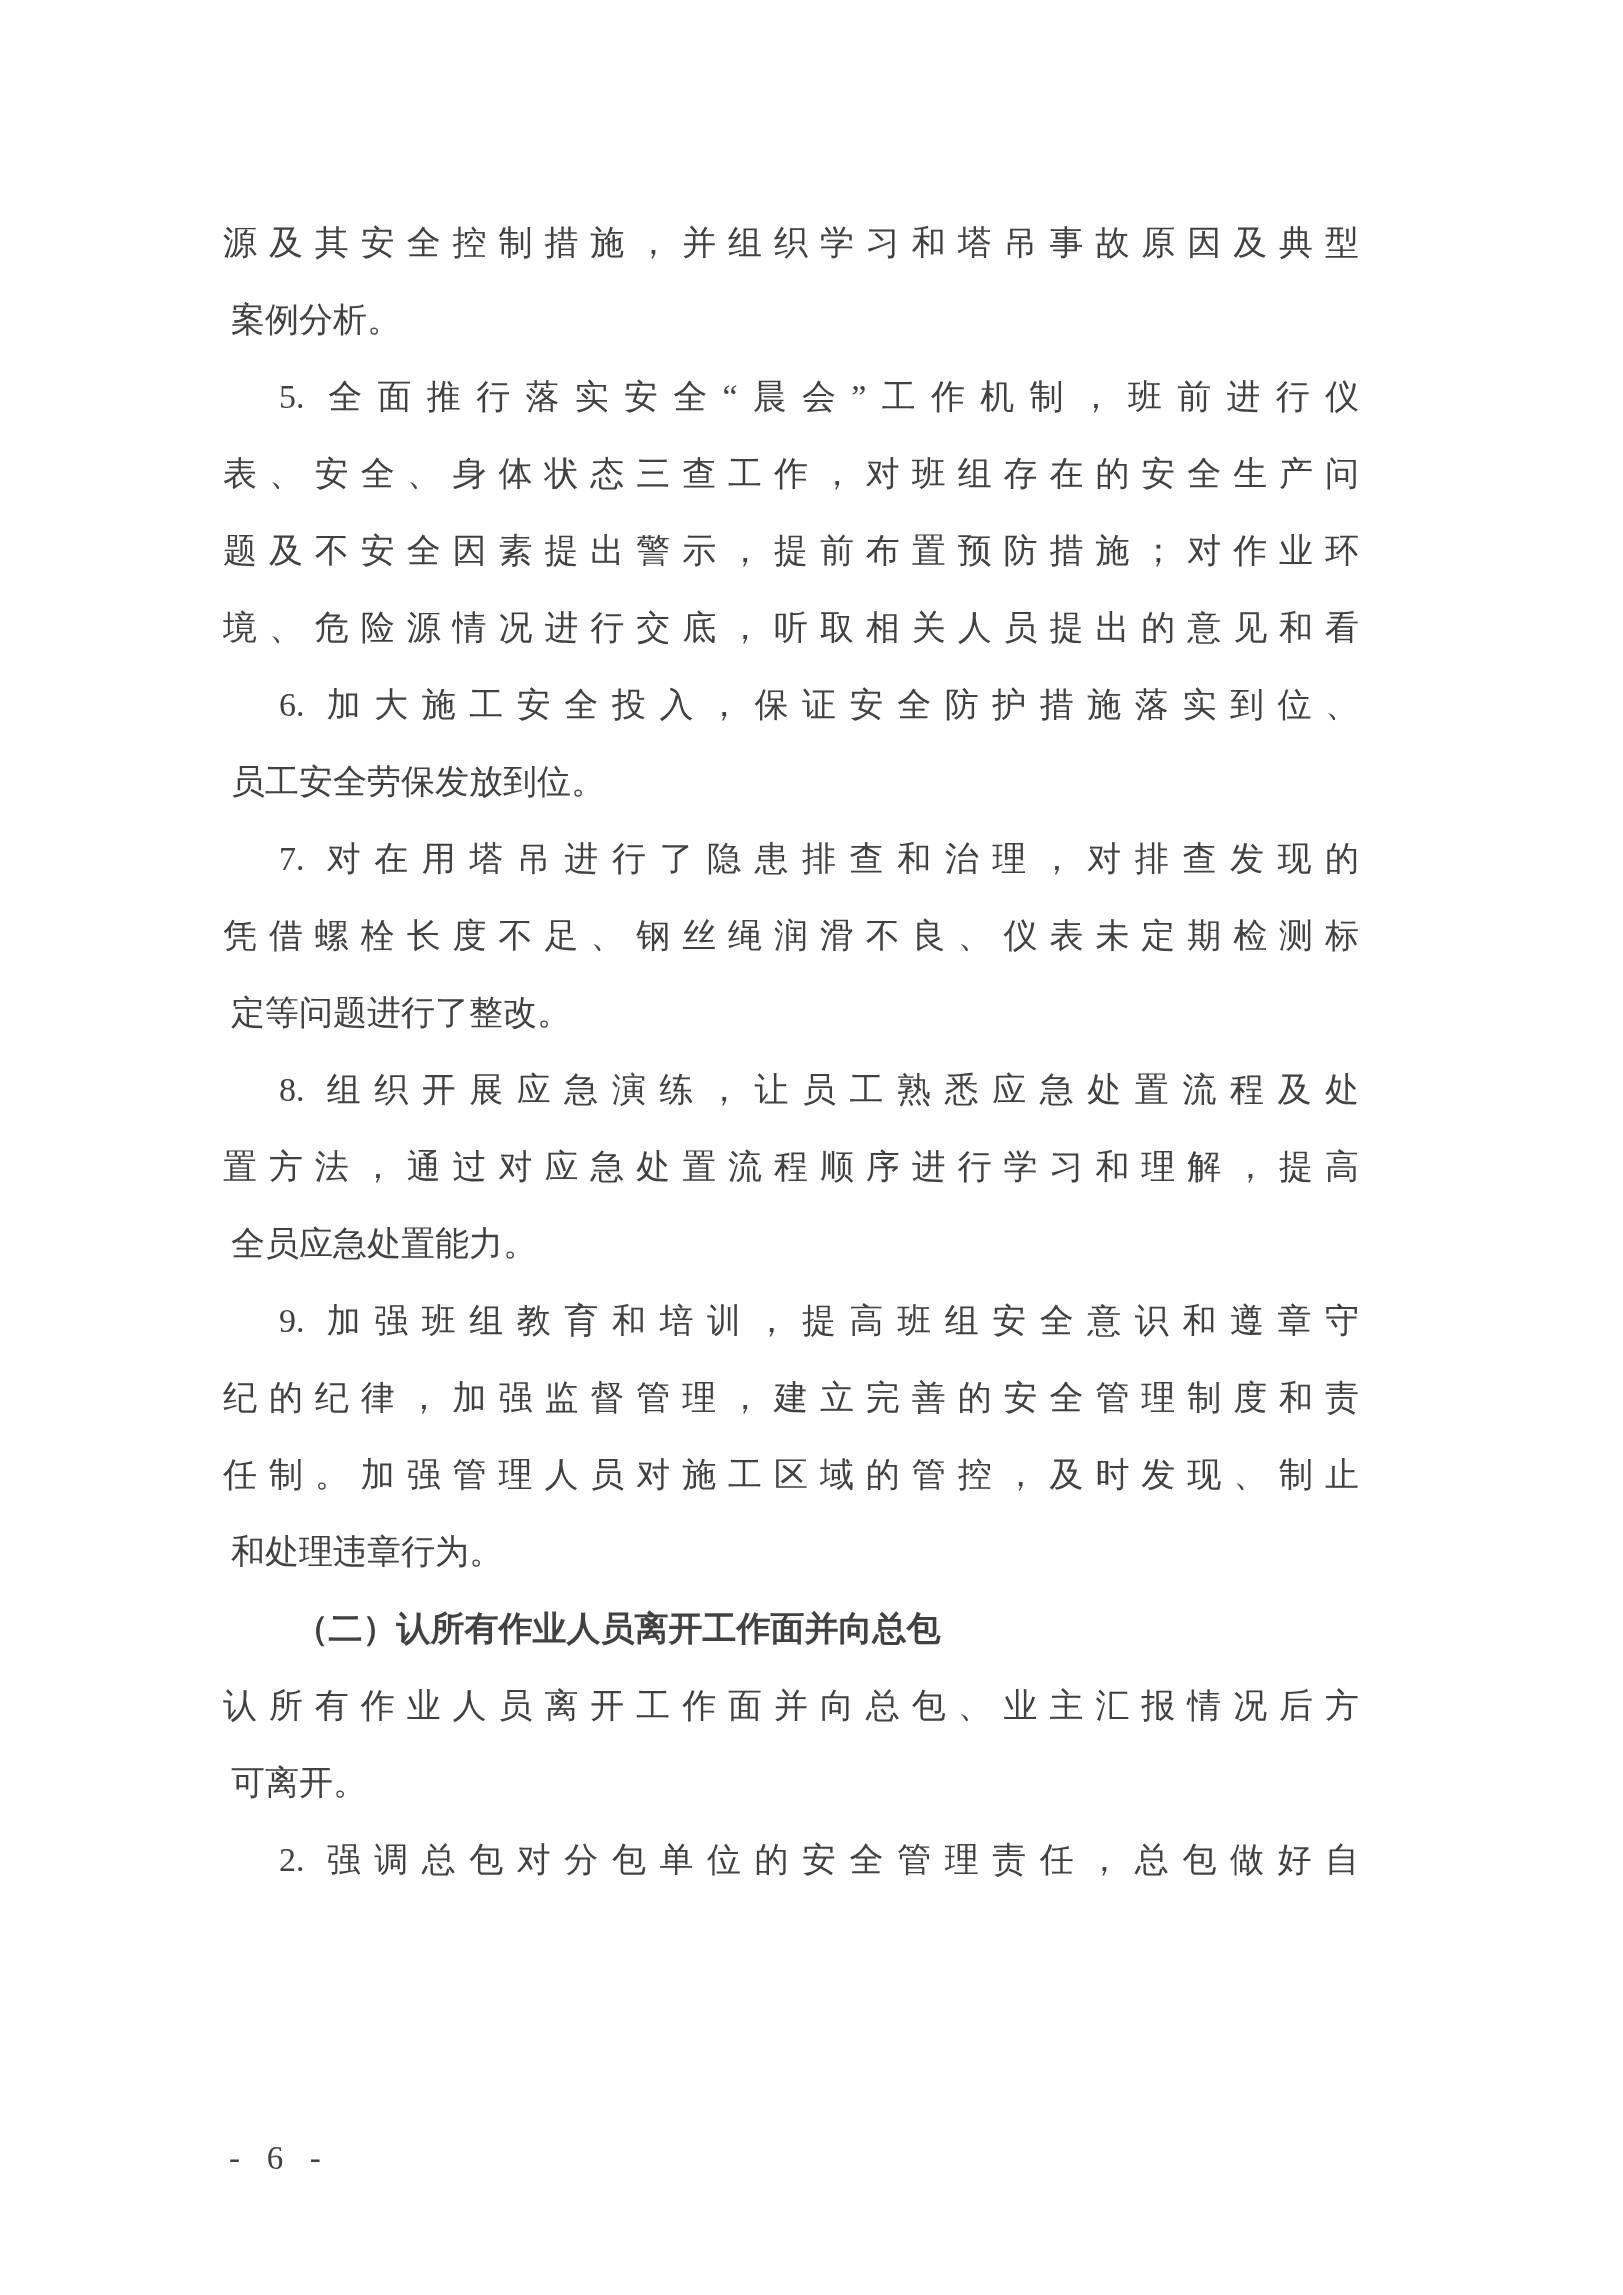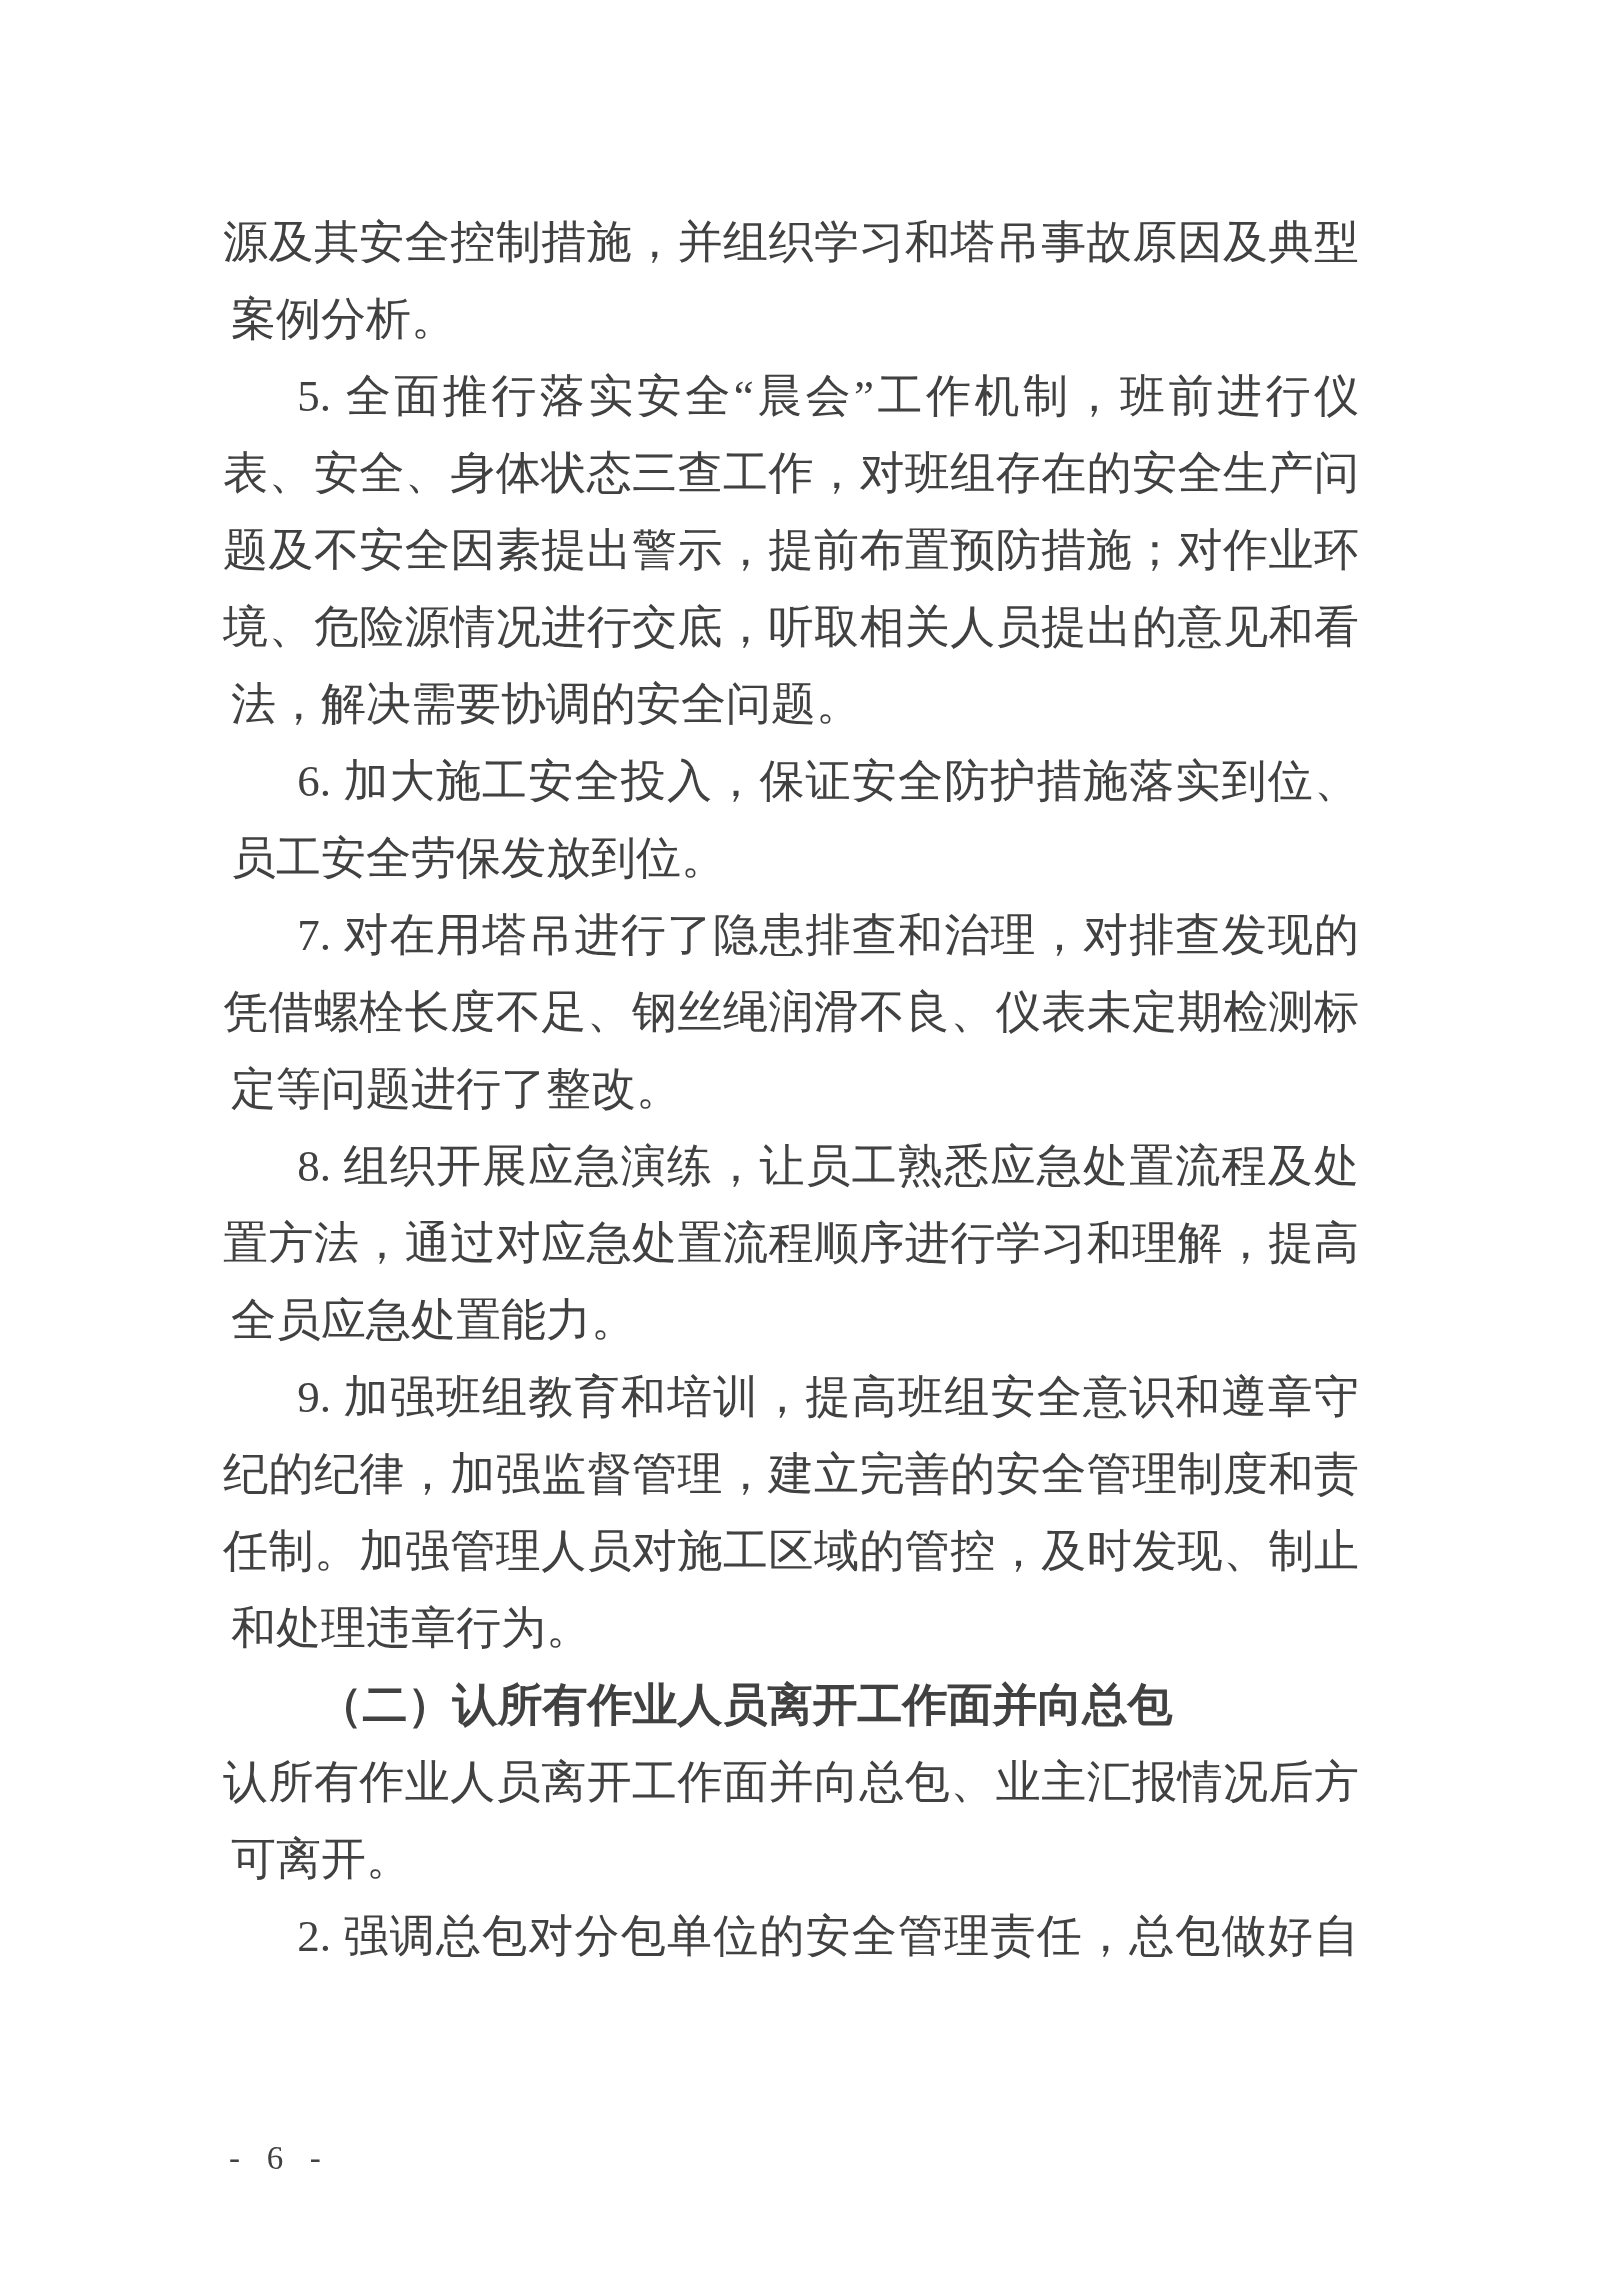--- a/index.html
+++ b/index.html
@@ -24,21 +24,21 @@
   .text-block {
     position: absolute;
     left: 223px;
     top: 204px;
     width: 1136px;
     color: var(--ink, #414141);
   }
   .line {
     height: 77px;
     line-height: 77px;
-    font-size: 45px;
+    font-size: 34px;
     white-space: normal;
     letter-spacing: 0;
   }
   
   .line.cont,
   .line.first {
     text-align: justify;
     text-align-last: justify;
   }
   
@@ -72,21 +72,20 @@
 
 <div class="page">
 
   <main class="text-block">
       <div class="line cont">源及其安全控制措施，并组织学习和塔吊事故原因及典型</div>
       <div class="line end">案例分析。</div>
       <div class="line first">5. 全面推行落实安全“晨会”工作机制，班前进行仪</div>
       <div class="line cont">表、安全、身体状态三查工作，对班组存在的安全生产问</div>
       <div class="line cont">题及不安全因素提出警示，提前布置预防措施；对作业环</div>
       <div class="line cont">境、危险源情况进行交底，听取相关人员提出的意见和看</div>
-      <div class="line end">法，解决需要协调的安全问题。</div>
       <div class="line first">6. 加大施工安全投入，保证安全防护措施落实到位、</div>
       <div class="line end">员工安全劳保发放到位。</div>
       <div class="line first">7. 对在用塔吊进行了隐患排查和治理，对排查发现的</div>
       <div class="line cont">凭借螺栓长度不足、钢丝绳润滑不良、仪表未定期检测标</div>
       <div class="line end">定等问题进行了整改。</div>
       <div class="line first">8. 组织开展应急演练，让员工熟悉应急处置流程及处</div>
       <div class="line cont">置方法，通过对应急处置流程顺序进行学习和理解，提高</div>
       <div class="line end">全员应急处置能力。</div>
       <div class="line first">9. 加强班组教育和培训，提高班组安全意识和遵章守</div>
       <div class="line cont">纪的纪律，加强监督管理，建立完善的安全管理制度和责</div>

